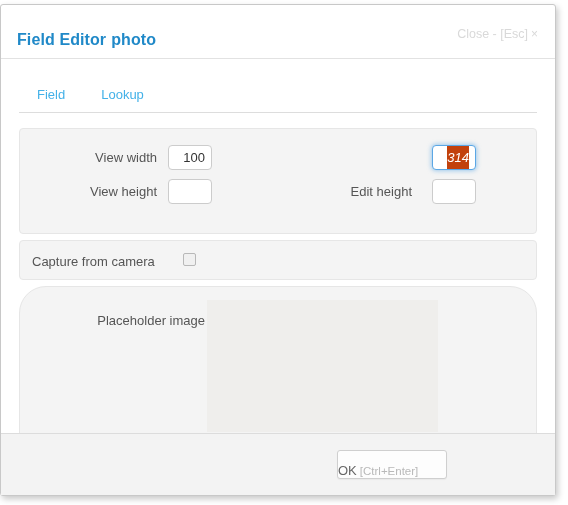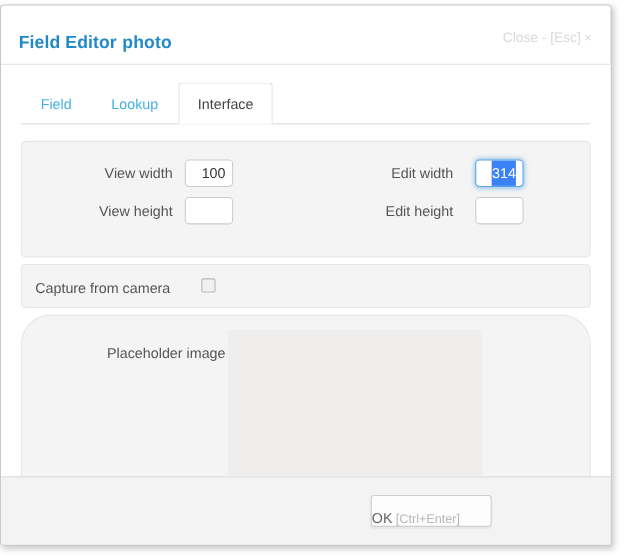--- a/index.html
+++ b/index.html
@@ -156,22 +156,23 @@
     text-align: right;
     padding: 0 6px;
     line-height: 23px;
     outline: none;
   }
   .txt-input.focused {
     border-color: #5ba7e5;
     box-shadow: 0 0 4px 1px rgba(91,167,229,0.55);
   }
   .sel-text {
-    background: #3b82f6;
+    background: #c2410c;
     color: #ffffff;
+    font-style: italic;
   }
 
   
   #lbl-view-width  { left: 20px;  top: 21px;  width: 117px; }
   #in-view-width   { left: 148px; top: 16px; }
   #lbl-view-height { left: 20px;  top: 55px;  width: 117px; }
   #in-view-height  { left: 148px; top: 50px; }
   #lbl-edit-width  { left: 275px; top: 21px;  width: 117px; }
   #lbl-edit-height { left: 275px; top: 55px;  width: 117px; }
   #in-edit-height  { left: 412px; top: 50px; }
@@ -264,32 +265,30 @@
     <div class="dlg-close">
       <span>Close - [Esc]</span><span class="xmark">×</span>
     </div>
   </div>
 
   <div class="dlg-body">
 
     <div class="tabs">
       <div class="tab">Field</div>
       <div class="tab">Lookup</div>
-      <div class="tab active">Interface</div>
       <div class="tabs-line"></div>
     </div>
 
     <div class="panel" id="panel-sizes">
       <div class="field-label" id="lbl-view-width">View width</div>
       <input class="txt-input" id="in-view-width" type="text" value="100" style="">
 
       <div class="field-label" id="lbl-view-height">View height</div>
       <input class="txt-input" id="in-view-height" type="text" value="" style="">
 
-      <div class="field-label" id="lbl-edit-width">Edit width</div>
       <div class="txt-input focused" style="left: 412px; top: 16px; width: 44px; height: 25px; display: flex; align-items: center; justify-content: flex-end;">
           <span class="sel-text">314</span>
         </div>
 
       <div class="field-label" id="lbl-edit-height">Edit height</div>
       <input class="txt-input" id="in-edit-height" type="text" value="" style="">
     </div>
 
     <div class="panel" id="panel-capture">
       <div class="field-label" id="lbl-capture">Capture from camera</div>

